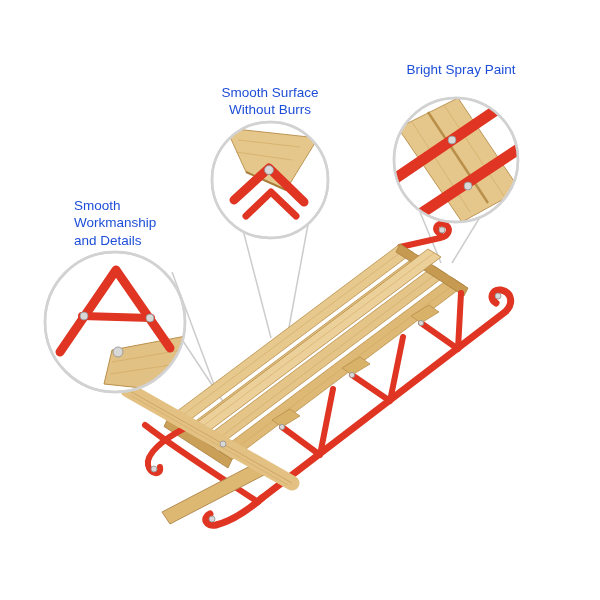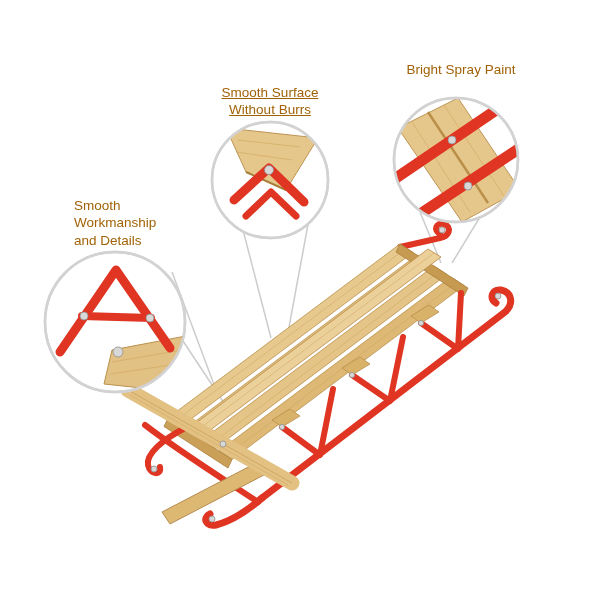--- a/index.html
+++ b/index.html
@@ -8,25 +8,25 @@
     background:#ffffff;
     font-family:"Liberation Sans", sans-serif;
     position:relative;
     overflow:hidden;
   }
   .stage{position:absolute;inset:0;width:600px;height:600px;}
   .callout-label{
     position:absolute;
     font-size:13.5px;
     line-height:1.28;
-    color:#a16207;
+    color:#1d4ed8;
     white-space:pre-line;
     font-weight:400;
   }
-  .label-smooth{left:196px;top:84px;width:148px;text-align:center;text-decoration:underline;}
+  .label-smooth{left:196px;top:84px;width:148px;text-align:center;}
   .label-bright{left:396px;top:61px;width:130px;text-align:center;}
   .label-quality{left:74px;top:197px;width:132px;text-align:left;}
   svg{position:absolute;left:0;top:0;}
 </style>
 </head>
 <body>
 
 <div class="stage">
 
   <div class="callout-label label-smooth">Smooth Surface

